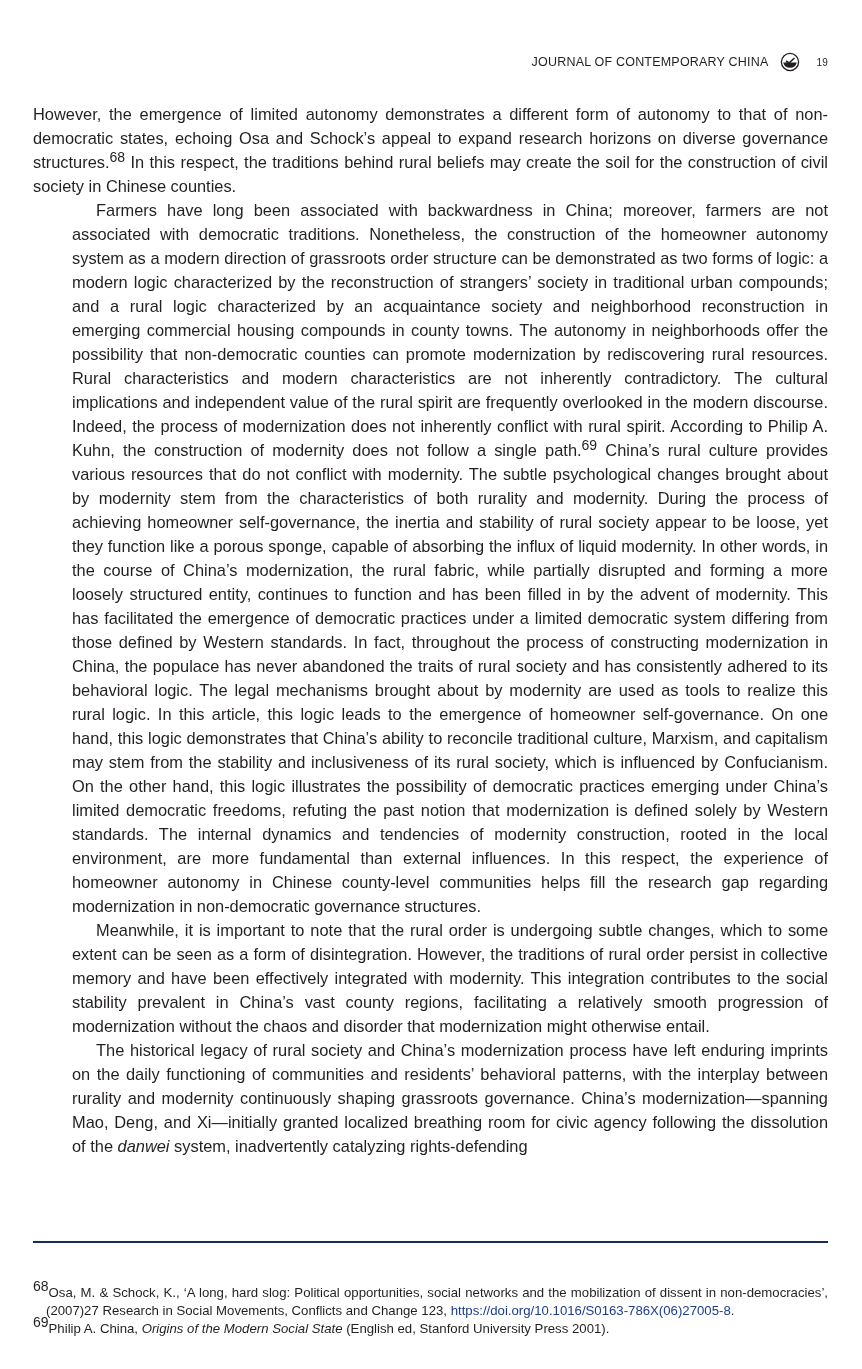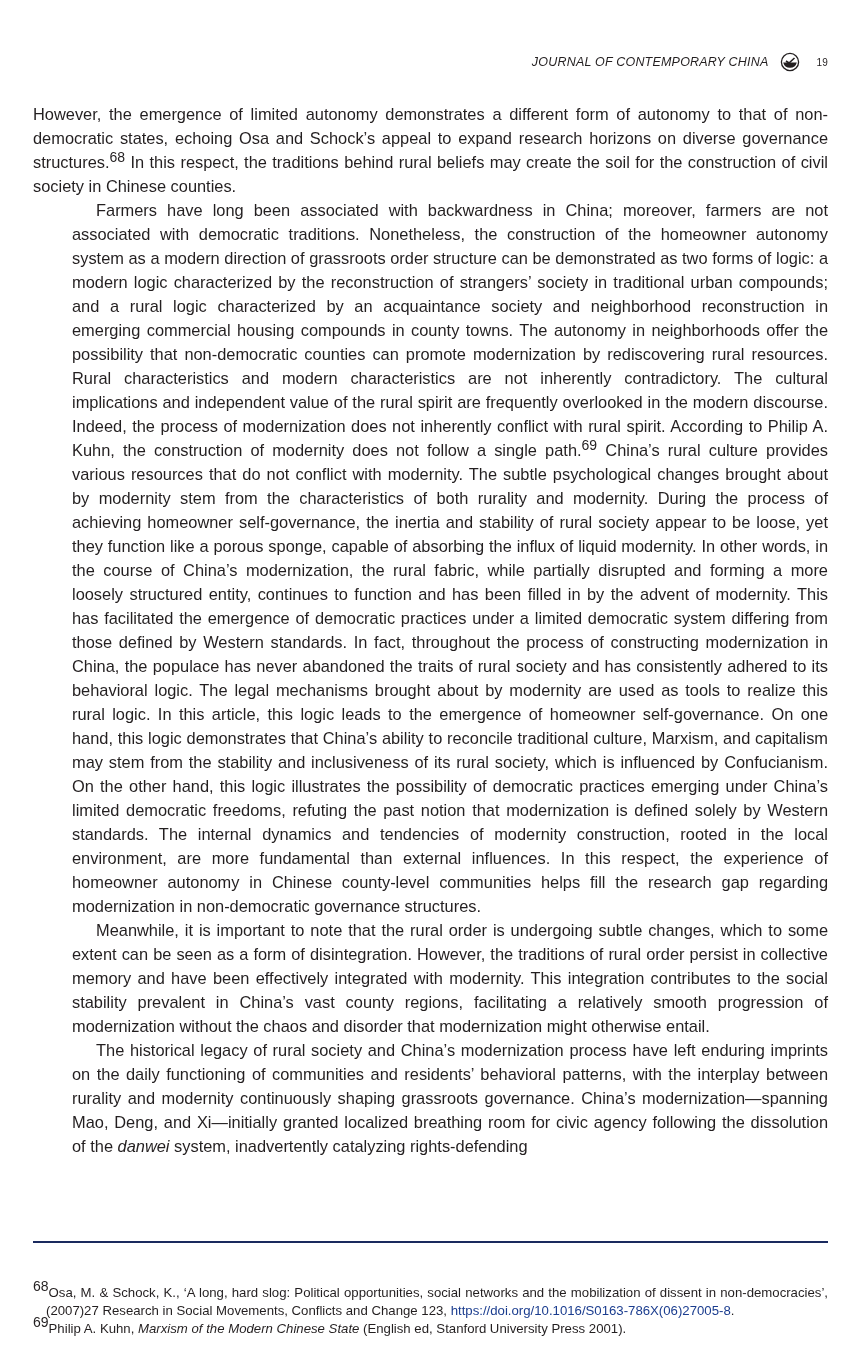--- a/index.html
+++ b/index.html
@@ -1,20 +1,20 @@
 <!DOCTYPE html>
 <html><head>
 <meta charset="utf-8">
 <style>
   html, body { margin: 0; padding: 0; background: #ffffff; }
   body { width: 862px; height: 1369px; position: relative; overflow: hidden;
          font-family: "Liberation Sans", "DejaVu Sans", sans-serif; color: #231f20; }
   .running-head { position: absolute; top: 52px; right: 34px; display: flex; align-items: center;
                   font-size: 12.5px; letter-spacing: 0.2px; color: #231f20; }
-  .running-head .jt { margin-right: 12px; font-style: italic; }
+  .running-head .jt { margin-right: 12px; }
   .running-head .logo { width: 20px; height: 20px; margin-right: 16px; }
   .running-head .pg { font-size: 10px; }
   .body-text { position: absolute; left: 33px; top: 102px; width: 795px;
                font-size: 16.4px; line-height: 24px; text-align: justify; }
   .body-text p { margin: 0; }
   .body-text p.indent { text-indent: 24px; margin-left: 39px; }
   sup { font-size: 14px; line-height: 0; vertical-align: 6px; }
   .rule { position: absolute; left: 33px; top: 1241px; width: 795px; height: 2px; background: #1a2a5e; }
   .footnotes { position: absolute; left: 33px; top: 1284px; width: 795px; font-size: 13.2px; line-height: 18px; }
   .fn { padding-left: 13px; text-indent: -13px; text-align: justify; margin: 0; }
@@ -40,14 +40,14 @@
     <p class=""><span>However, the emergence of limited autonomy demonstrates a different form of autonomy to that of non-democratic states, echoing Osa and Schock’s appeal to expand research horizons on diverse governance structures.</span><sup>68</sup><span> In this respect, the traditions behind rural beliefs may create the soil for the construction of civil society in Chinese counties.</span></p>
     <p class="indent"><span>Farmers have long been associated with backwardness in China; moreover, farmers are not associated with democratic traditions. Nonetheless, the construction of the homeowner autonomy system as a modern direction of grassroots order structure can be demonstrated as two forms of logic: a modern logic characterized by the reconstruction of strangers’ society in traditional urban compounds; and a rural logic characterized by an acquaintance society and neighborhood recon­struction in emerging commercial housing compounds in county towns. The autonomy in neighbor­hoods offer the possibility that non-democratic counties can promote modernization by rediscovering rural resources. Rural characteristics and modern characteristics are not inherently contradictory. The cultural implications and independent value of the rural spirit are frequently overlooked in the modern discourse. Indeed, the process of modernization does not inherently conflict with rural spirit. According to Philip A. Kuhn, the construction of modernity does not follow a single path.</span><sup>69</sup><span> China’s rural culture provides various resources that do not conflict with modernity. The subtle psychological changes brought about by modernity stem from the characteristics of both rurality and modernity. During the process of achieving homeowner self-governance, the inertia and stability of rural society appear to be loose, yet they function like a porous sponge, capable of absorbing the influx of liquid modernity. In other words, in the course of China’s modernization, the rural fabric, while partially disrupted and forming a more loosely structured entity, continues to function and has been filled in by the advent of modernity. This has facilitated the emergence of democratic practices under a limited democratic system differing from those defined by Western standards. In fact, throughout the process of constructing modernization in China, the populace has never abandoned the traits of rural society and has consistently adhered to its behavioral logic. The legal mechanisms brought about by modernity are used as tools to realize this rural logic. In this article, this logic leads to the emergence of homeowner self-governance. On one hand, this logic demonstrates that China’s ability to reconcile traditional culture, Marxism, and capitalism may stem from the stability and inclusiveness of its rural society, which is influenced by Confucianism. On the other hand, this logic illustrates the possibility of democratic practices emerging under China’s limited democratic freedoms, refuting the past notion that modernization is defined solely by Western standards. The internal dynamics and tendencies of modernity construction, rooted in the local environment, are more fundamental than external influences. In this respect, the experience of homeowner autonomy in Chinese county-level communities helps fill the research gap regarding modernization in non-democratic governance structures.</span></p>
     <p class="indent"><span>Meanwhile, it is important to note that the rural order is undergoing subtle changes, which to some extent can be seen as a form of disintegration. However, the traditions of rural order persist in collective memory and have been effectively integrated with modernity. This integration contributes to the social stability prevalent in China’s vast county regions, facilitating a relatively smooth progression of modernization without the chaos and disorder that modernization might otherwise entail.</span></p>
     <p class="indent"><span>The historical legacy of rural society and China’s modernization process have left enduring imprints on the daily functioning of communities and residents’ behavioral patterns, with the interplay between rurality and modernity continuously shaping grassroots governance. China’s modernization—spanning Mao, Deng, and Xi—initially granted localized breathing room for civic agency following the dissolution of the </span><em>danwei</em><span> system, inadvertently catalyzing rights-defending</span></p>
   </div>
 
 <div class="rule"></div>
 
 <div class="footnotes" id="footnotes">
     <p class="fn"><sup>68</sup><span>Osa, M. &amp; Schock, K., ‘A long, hard slog: Political opportunities, social networks and the mobilization of dissent in non-democracies’, (2007)27 Research in Social Movements, Conflicts and Change 123, </span><a>https://doi.org/10.1016/S0163-786X(06)27005-8</a><span>.</span></p>
-    <p class="fn"><sup>69</sup><span>Philip A. Kuhn, </span><em>Marxism of the Modern Chinese State</em><span> (English ed, Stanford University Press 2001).</span></p>
+    <p class="fn"><sup>69</sup><span>Philip A. China, </span><em>Origins of the Modern Social State</em><span> (English ed, Stanford University Press 2001).</span></p>
   </div>
 
 </body></html>

